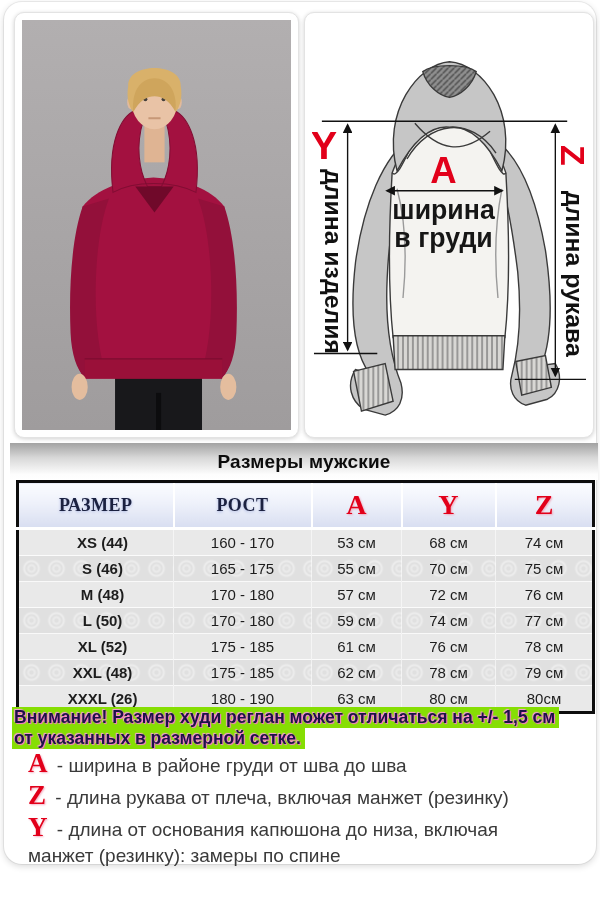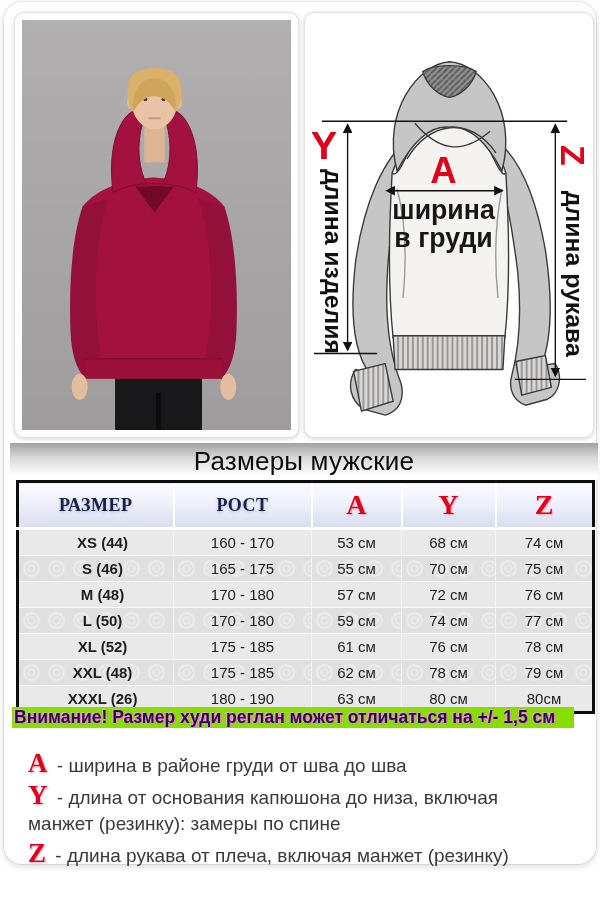--- a/index.html
+++ b/index.html
@@ -24,21 +24,21 @@
   .img-card.photo{left:10px;width:285px;}
   .img-card.diagram{left:300px;width:290px;}
   .img-card svg{display:block;width:100%;height:100%;}
   
   .title-band{
     position:absolute;left:6px;top:441px;width:588px;height:37px;
     background:linear-gradient(180deg,#a2a2a2 0%,#d8d8d8 40%,#fdfdfd 85%,#ffffff 100%);
     display:flex;align-items:center;justify-content:center;
   }
   .title-band h2{
-    margin:8px;font-size:26px;font-weight:normal;color:#0c0c0c;letter-spacing:.2px;
+    margin:8px;font-size:19px;font-weight:bold;color:#0c0c0c;letter-spacing:.2px;
   }
   
   table.sizes{
     position:absolute;left:12px;top:478px;width:576px;
     border-collapse:collapse;table-layout:fixed;
     border:3px solid #0d0d0d;
     font-size:15px;color:#1d1d1d;
   }
   table.sizes th{
     height:42px;
@@ -67,21 +67,21 @@
       radial-gradient(circle at 12px 12px, rgba(255,255,255,0) 2px, rgba(255,255,255,.45) 3px, rgba(255,255,255,0) 5px);
     background-size:25px 25px;
   }
   
   .warning{
     position:absolute;left:8px;top:705px;width:586px;
     font-size:17.5px;font-weight:bold;line-height:21px;color:#1d1347;
   }
   .warning .hl{
     background:#86de03;
-    padding:0 19px 1px 2px;
+    padding:0 4px 1px 2px;
     text-shadow:1px 1px 1px #ff74d4,-1px -1px 1px #ff9ade;
     -webkit-box-decoration-break:clone;box-decoration-break:clone;
   }
   
   .legend{
     position:absolute;left:24px;top:748px;width:528px;
     font-size:19px;color:#3a3a3a;line-height:26px;
   }
   .legend .row{margin-bottom:3px;}
   .legend .key{
@@ -289,30 +289,31 @@
         <td>180 - 190</td>
         <td>63 см</td>
         <td>80 см</td>
         <td>80см</td>
       </tr>
     </tbody>
   </table>
 
   <div class="warning">
     <span class="hl">Внимание! Размер худи реглан может отличаться на +/- 1,5 см</span><br>
+    <span class="hl">от указанных в размерной сетке.</span>
   </div>
 
   <div class="legend">
     <div class="row">
       <span class="key">A</span>
       <span>- ширина в районе груди от шва до шва</span>
     </div>
     <div class="row">
+      <span class="key">Z</span>
+      <span>- длина рукава от плеча, включая манжет (резинку)</span>
+    </div>
+    <div class="row">
       <span class="key">Y</span>
       <span>- длина от основания капюшона до низа, включая манжет (резинку): замеры по спине</span>
     </div>
-    <div class="row">
-      <span class="key">Z</span>
-      <span>- длина рукава от плеча, включая манжет (резинку)</span>
-    </div>
   </div>
 
 </div>
 
 </body></html>

